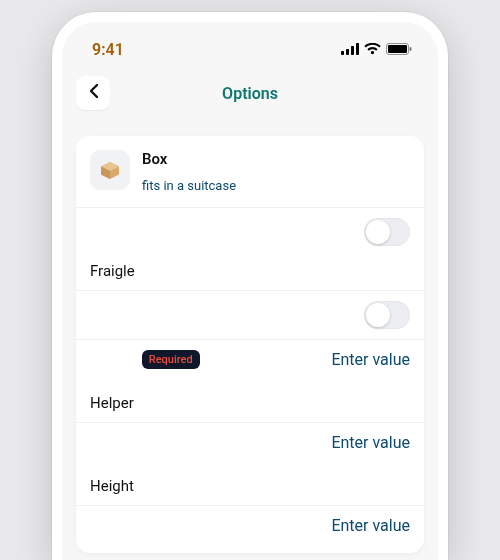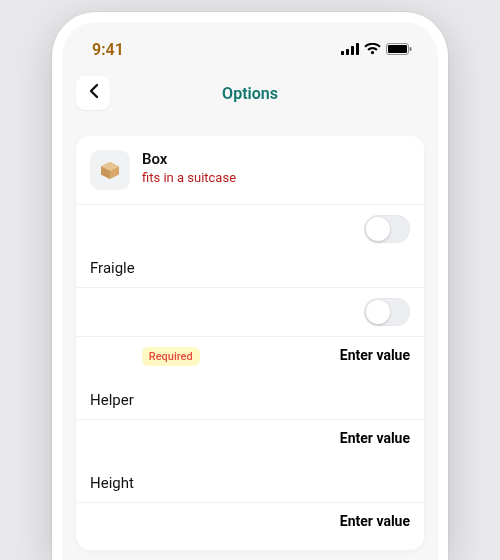--- a/index.html
+++ b/index.html
@@ -74,33 +74,33 @@
   .icon-tile {
     width: 40px; height: 40px;
     border-radius: 10px;
     background: #f1f2f4;
     display: flex; align-items: center; justify-content: center;
     margin-right: 12px;
     flex-shrink: 0;
   }
   .header-text { display: flex; flex-direction: column; }
   .header-title { font-size: 15px; font-weight: 600; color: #111; }
-  .header-sub { font-size: 13px; color: #b91c1c; margin-top: 2px; }
+  .header-sub { font-size: 13px; color: #0c4a6e; margin-top: 10px; }
   .label { font-size: 15px; color: #111; margin-top: 44px; }
   .badge {
     margin-left: 8px;
     font-size: 11px;
     font-weight: 500;
     color: #e74c3c;
-    background: #fef9c3;
+    background: #0f172a;
     padding: 3px 7px;
     border-radius: 6px;
   }
   .spacer { flex: 1; }
-  .placeholder { font-size: 14px; color: #000000; font-weight: bold; }
+  .placeholder { font-size: 16px; color: #0c4a6e; }
   .toggle {
     width: 46px; height: 28px;
     background: #eceef1;
     border-radius: 14px;
     position: relative;
     box-shadow: inset 0 0 0 1px rgba(0,0,0,0.03);
   }
   .toggle::after {
     content: "";
     position: absolute;

